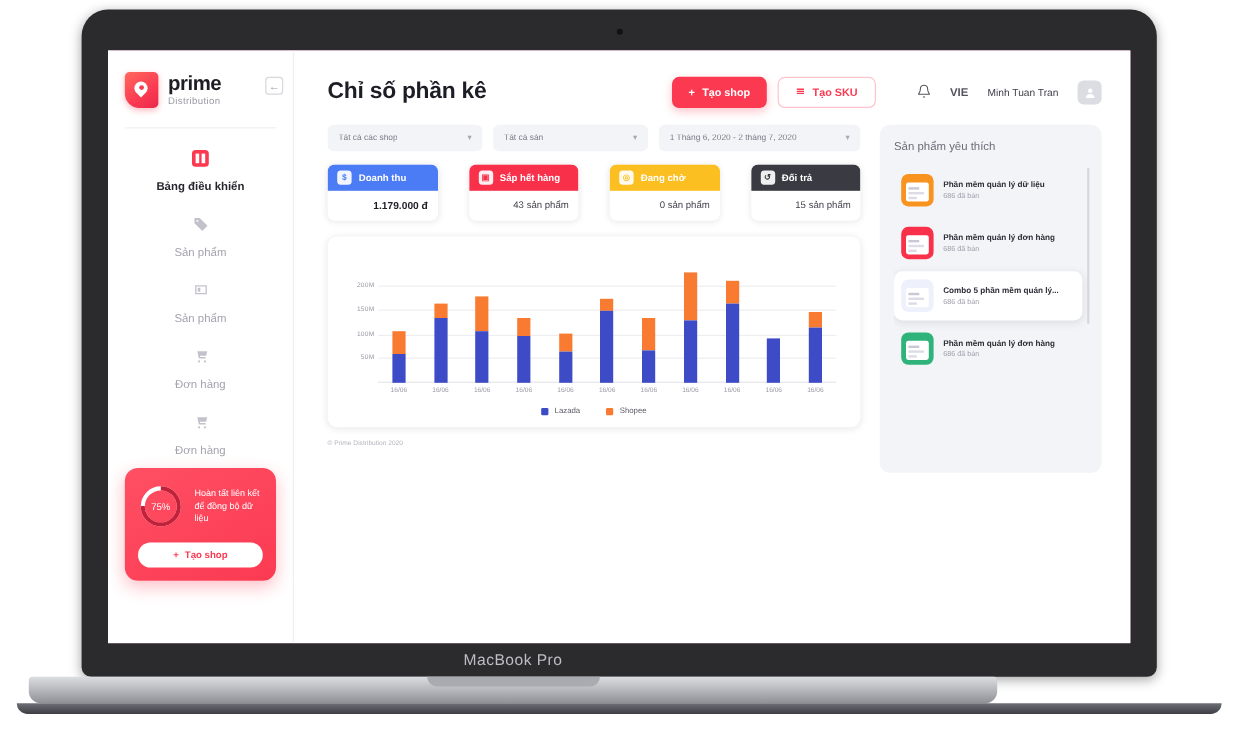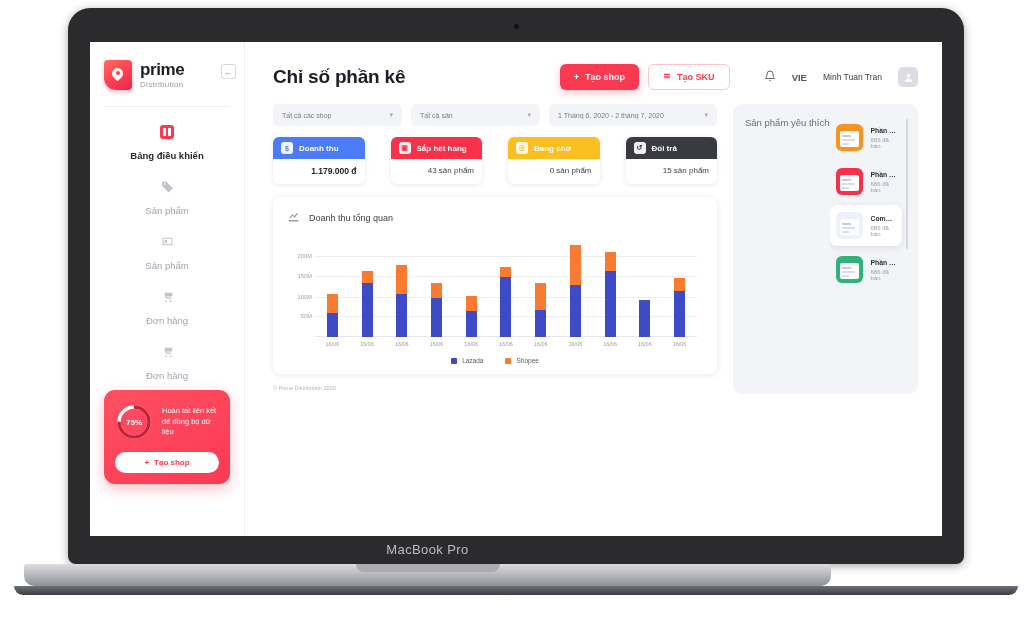--- a/index.html
+++ b/index.html
@@ -107,21 +107,21 @@
     position: absolute; left: 14px; bottom: 52px; right: 14px;
     background: linear-gradient(150deg,#ff4f63 0%,#fb3a52 100%);
     border-radius: 11px; padding: 13px 11px 11px;
     box-shadow: 0 5px 14px rgba(251,58,82,.32);
   }
   .promo-top { display: flex; align-items: center; gap: 9px; }
   .ring { width: 38px; height: 38px; flex: 0 0 38px; position: relative; }
   .ring svg { transform: rotate(-90deg); }
   .ring-label {
     position: absolute; inset: 0; display: flex; align-items: center; justify-content: center;
-    color: #fff; font-size: 8px; font-weight: 700; text-align: center;
+    color: #fff; font-size: 8px; font-weight: 400; text-align: center;
   }
   .promo-txt { color: #fff; font-size: 7.5px; line-height: 1.45; }
   .promo-btn {
     margin-top: 11px; background: #fff; color: #fb3a52;
     border-radius: 13px; text-align: center; padding: 6px 0;
     font-size: 8px; font-weight: 700; cursor: pointer;
     display: flex; align-items: center; justify-content: center; gap: 5px;
   }
 
   
@@ -207,21 +207,21 @@
   }
   .xlab { font-size: 5.5px; color: #9a9aa6; width: 22px; text-align: center; }
   .legend { display: flex; justify-content: center; gap: 22px; margin-top: 6px; }
   .lg { display: flex; align-items: center; gap: 5px; font-size: 6.5px; color: #5a5a66; }
   .lg-sw { width: 6px; height: 6px; border-radius: 1px; }
   .footer-note { font-size: 5.5px; color: #b4b4bf; margin-top: 11px; }
 
   
   .fav-panel {
     background: #f3f4f7; border-radius: 9px; padding: 13px 10px 13px 12px;
-    height: 290px; display: flex; flex-direction: row;
+    height: 290px; display: flex; flex-direction: column;
   }
   .fav-title { font-size: 9.5px; color: #6c6c7a; margin-bottom: 10px; }
   .fav-list { position: relative; flex: 1; overflow: hidden; padding-right: 6px; }
   .fav-item {
     display: flex; align-items: center; gap: 8px; padding: 7px 6px;
     border-radius: 7px; cursor: pointer; margin-bottom: 3px;
   }
   .fav-item.sel { background: #fff; box-shadow: 0 2px 7px rgba(30,30,60,.10); }
   .thumb { width: 27px; height: 27px; flex: 0 0 27px; border-radius: 6px; position: relative; overflow: hidden; }
   .thumb .sheet { position: absolute; left: 4px; top: 7px; right: 4px; bottom: 4px; background: #fff; border-radius: 2px; }
@@ -406,29 +406,20 @@
                 <div class="kpi">
                   <div class="kpi-head" style="background:#3a3a42">
                     <span class="kpi-ico" style="color:#3a3a42">↺</span>
                     <span>Đối trả</span>
                   </div>
                   <div class="kpi-val">15 sản phẩm</div>
                 </div>
               </div>
 
               <div class="chart-card">
-                <div class="chart-head">
-                  <span>
-                    <svg width="13" height="13" viewBox="0 0 24 24" fill="none" stroke="#55555f" stroke-width="1.6">
-                        <path d="M3 20h18"></path>
-                        <path d="M5 15l5-6 4 4 5-7"></path>
-                      </svg>
-                  </span>
-                  <span class="chart-title">Doanh thu tổng quan</span>
-                </div>
 
                 <div class="plot">
                   <div class="yaxis">
                     <div class="ytick" style="top:14%">200M</div>
                     <div class="ytick" style="top:35%">150M</div>
                     <div class="ytick" style="top:57%">100M</div>
                     <div class="ytick" style="top:78%">50M</div>
                   </div>
                   <div class="grid-area">
                     <div class="gline" style="top:14%"></div>

